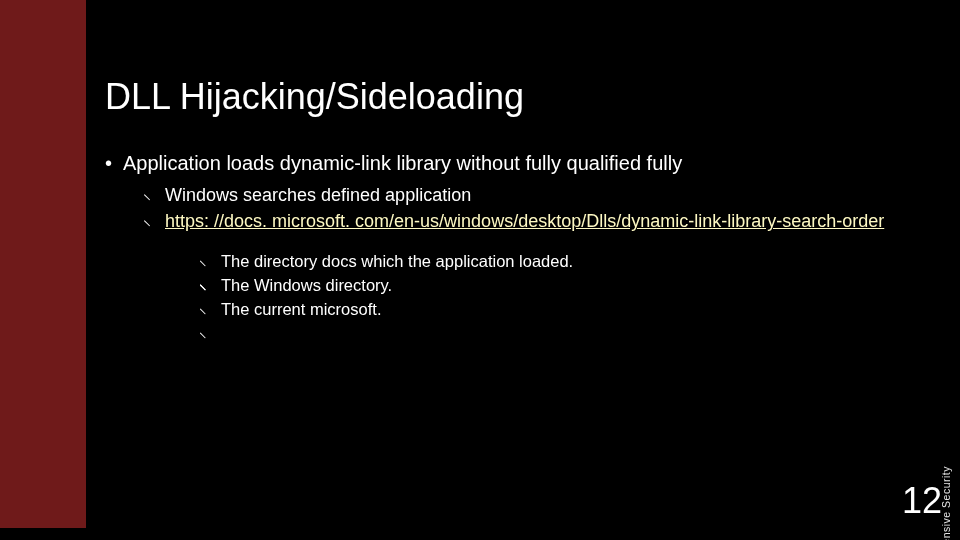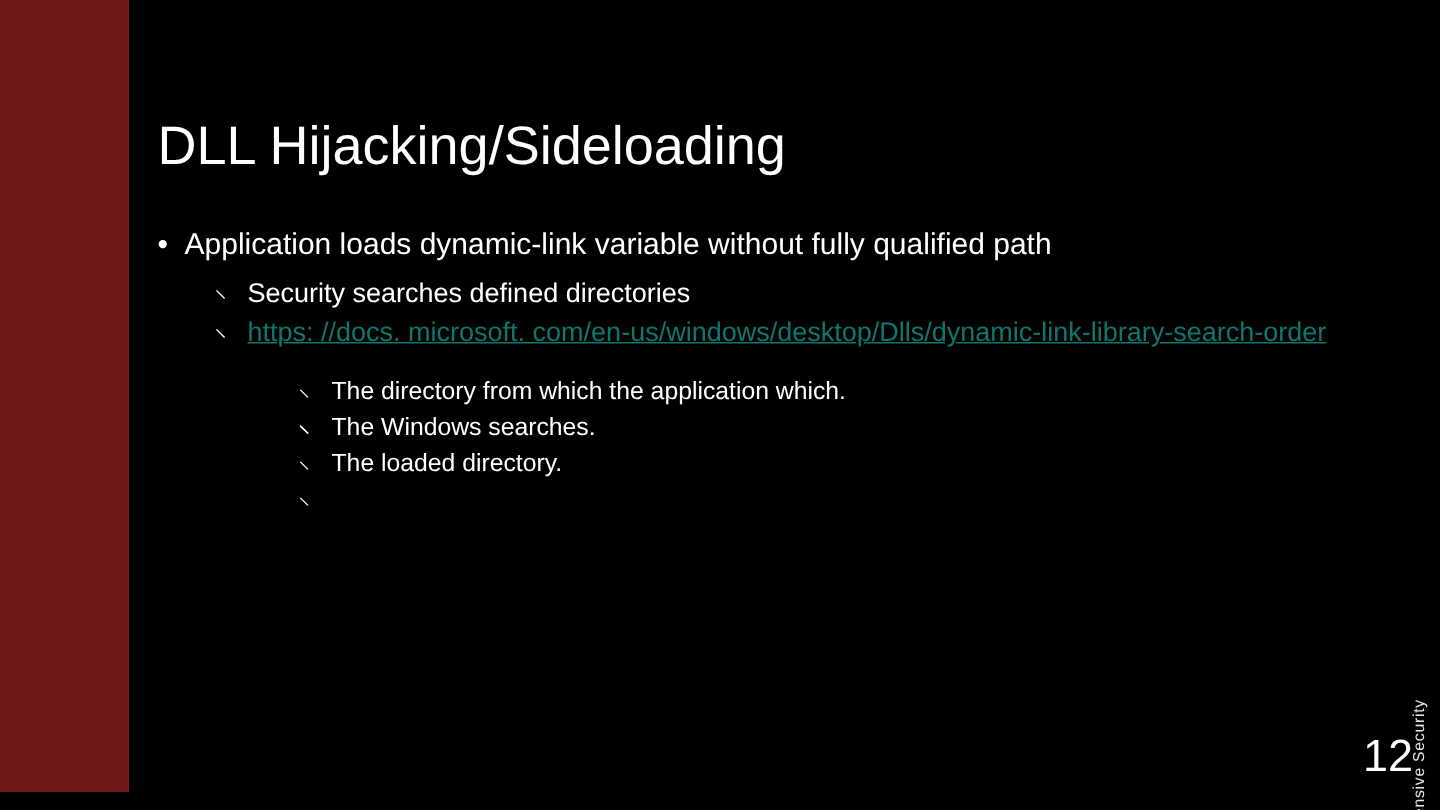--- a/index.html
+++ b/index.html
@@ -87,84 +87,84 @@
     font-size: 16.5px;
   }
   .lvl3 .squig {
     position: absolute;
     left: 0;
     top: 0;
     font-size: 15px;
   }
   .link {
     text-decoration: underline;
-    color: #0f766e;
+    color: #fef9c3;
   }
   .sidelabel {
     position: absolute;
     right: 8px;
     bottom: 62px;
     transform: rotate(-90deg);
     transform-origin: right bottom;
     font-size: 10.5px;
     letter-spacing: 0.5px;
     color: #e6e6e6;
     white-space: nowrap;
   }
   .pagenum {
     position: absolute;
     right: 18px;
     bottom: 6px;
-    font-size: 30px;
+    font-size: 36px;
     color: #fff;
   }
 </style>
 </head>
 <body>
 
 <div class="slide">
   <div class="red-bar"></div>
 
   <div class="content">
     <div class="title">DLL Hijacking/Sideloading</div>
 
     <div class="body">
 
       <div class="lvl1">
         <span class="bullet">•</span>
-        <span>Application loads dynamic-link variable without fully qualified path</span>
+        <span>Application loads dynamic-link library without fully qualified fully</span>
 
         <div class="lvl2-wrap">
           <div class="lvl2">
             <span class="squig">⸜</span>
-            <span>Security searches defined directories</span>
+            <span>Windows searches defined application</span>
           </div>
           <div class="lvl2">
             <span class="squig">⸜</span>
             <span class="link">https: //docs. microsoft. com/en-us/windows/desktop/Dlls/dynamic-link-library-search-order</span>
           </div>
 
           <div class="lvl3-wrap">
             <div class="lvl3">
               <span class="squig">⸜</span>
-              <span>The directory from which the application which.</span>
+              <span>The directory docs which the application loaded.</span>
             </div>
             <div class="lvl3">
               <span class="squig">⸜</span>
             </div>
             <div class="lvl3">
               <span class="squig">⸜</span>
             </div>
             <div class="lvl3">
               <span class="squig">⸜</span>
-              <span>The Windows searches.</span>
+              <span>The Windows directory.</span>
             </div>
             <div class="lvl3">
               <span class="squig">⸜</span>
-              <span>The loaded directory.</span>
+              <span>The current microsoft.</span>
             </div>
             <div class="lvl3">
               <span class="squig">⸜</span>
             </div>
           </div>
         </div>
       </div>
 
     </div>
   </div>

